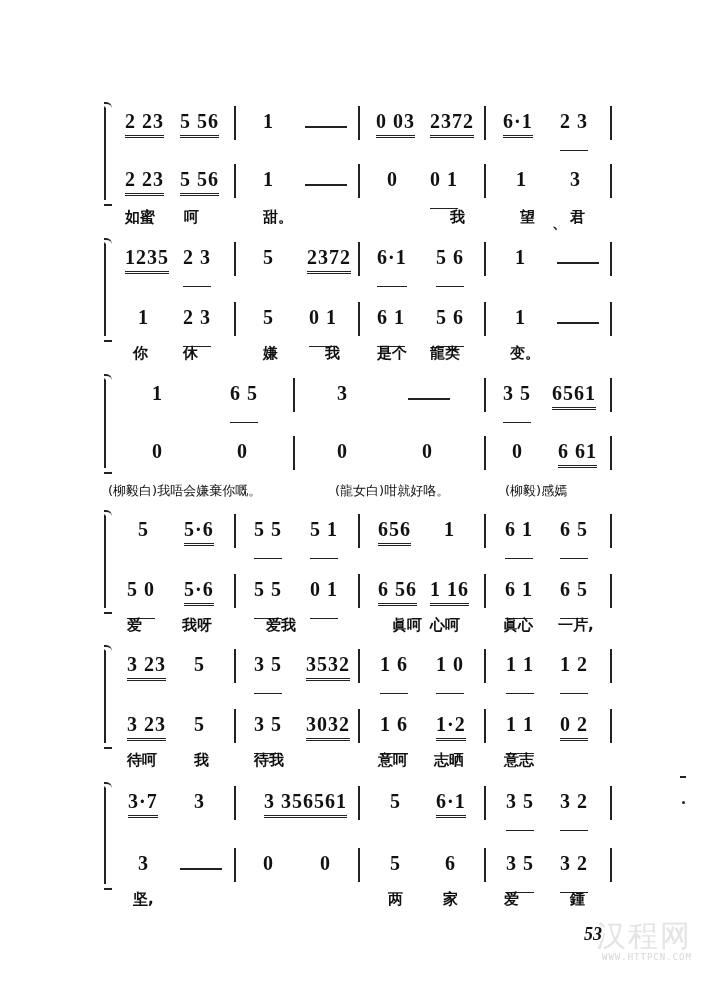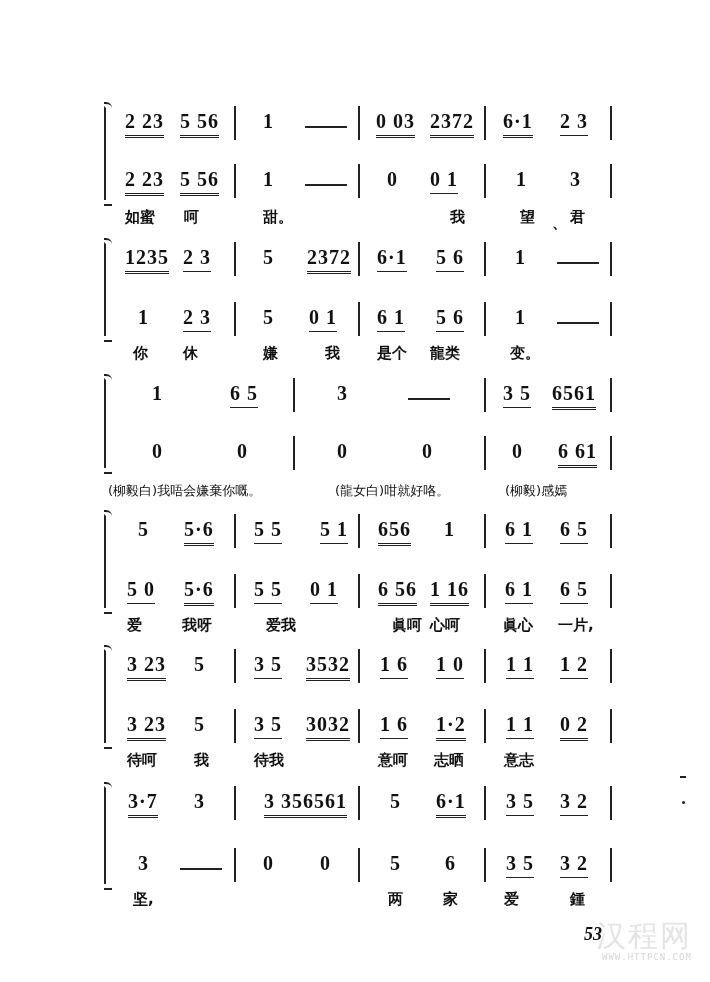--- a/index.html
+++ b/index.html
@@ -8,21 +8,21 @@
   .system { position:absolute; left:100px; width:520px; }
   .bracket { position:absolute; left:4px; width:6px; border-left:2px solid #222;
              border-top:2px solid transparent; }
   .bracket:before, .bracket:after { content:""; position:absolute; left:-2px; width:8px; height:6px; border-left:2px solid #222; }
   .bracket:before { top:-6px; border-top-right-radius:6px; border-top:2px solid #222; border-left:none; }
   .bracket:after { bottom:-6px; border-bottom:2px solid #222; border-left:none; }
   .row { position:absolute; left:0; width:520px; height:40px; }
   .bar { position:absolute; width:2px; background:#222; height:34px; top:0; }
   .note { position:absolute; top:4px; font-family:"Liberation Serif", serif; font-weight:bold;
           font-size:20px; letter-spacing:1px; white-space:nowrap; }
-  .note.u1 { border-bottom:1.5px solid #222; padding-bottom:2px; }
+  .note.u1 { border-bottom:1.5px solid #222; padding-bottom:17px; }
   .note.u2 { border-bottom:3.5px double #222; padding-bottom:2px; }
   .dash { position:absolute; top:20px; width:42px; height:2px; background:#222; }
   .lyr { position:absolute; top:0; font-family:"DejaVu Sans", sans-serif; font-weight:bold;
          font-size:15px; white-space:nowrap; }
   .dlg { font-weight:normal; font-size:13px; }
   .pagenum { position:absolute; left:584px; top:924px; font-family:"Liberation Serif", serif;
              font-weight:bold; font-style:italic; font-size:18px; }
   .wm { position:absolute; left:596px; top:916px; font-family:"DejaVu Sans", sans-serif;
         font-size:30px; color:#e4e4e4; letter-spacing:2px; }
   .wm2 { position:absolute; left:602px; top:952px; font-family:"DejaVu Sans Mono", monospace;
@@ -145,21 +145,21 @@
   </div>
 </div>
 
 <div class="system" style="top:510px;">
   <div class="bracket" style="top:4px;height:92px;"></div>
   <div class="row" style="top:4px;">
     <span class="note" style="left:38px;">5</span>
     <span class="note u2" style="left:84px;">5·6</span>
     <span class="bar" style="left:134px;"></span>
     <span class="note u1" style="left:154px;">5 5</span>
-    <span class="note u1" style="left:210px;margin-left:10px;">5 1</span>
+    <span class="note u1" style="left:210px;">5 1</span>
     <span class="bar" style="left:258px;"></span>
     <span class="note u2" style="left:278px;">656</span>
     <span class="note" style="left:344px;">1</span>
     <span class="bar" style="left:384px;"></span>
     <span class="note u1" style="left:405px;">6 1</span>
     <span class="note u1" style="left:460px;">6 5</span>
     <span class="bar" style="left:510px;"></span>
   </div>
   <div class="row" style="top:64px;">
     <span class="note u1" style="left:27px;">5 0</span>

